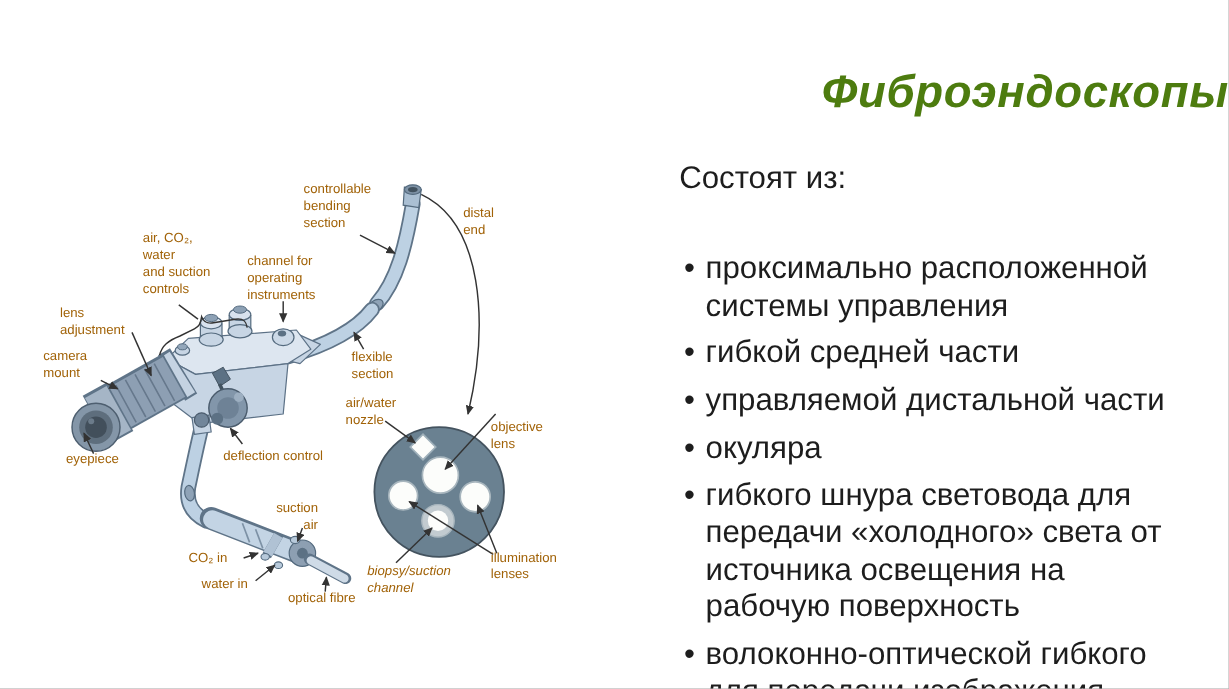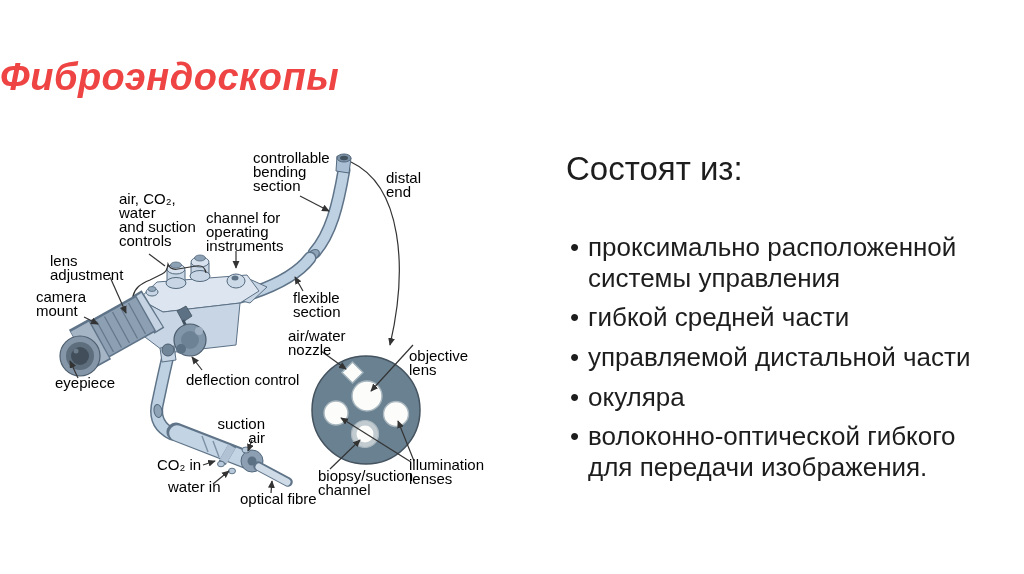--- a/index.html
+++ b/index.html
@@ -4,32 +4,32 @@
 <style>
   html,body { margin:0; padding:0; background:#888; }
   .slide {
     position:relative; width:1024px; height:574px; margin:0 auto;
     background:#ffffff; overflow:hidden;
     font-family:"Liberation Sans","DejaVu Sans",sans-serif;
     color:#1d1d1d;
   }
   .title {
     position:absolute; left:0; right:0; top:56px;
-    text-align:left; font-size:38px; font-style:italic; font-weight:bold;
-    color:#ef4444; letter-spacing:0.5px;
+    text-align:right; font-size:38px; font-style:italic; font-weight:bold;
+    color:#4d7c0f; letter-spacing:0.5px;
   }
   .right-col { position:absolute; left:566px; top:134px; width:412px; }
-  .intro { font-size:33px; line-height:1.15; color:#1d1d1d;margin-top:16px; }
+  .intro { font-size:26px; line-height:1.15; color:#1d1d1d; }
   .bullet-list { list-style:none; margin:44px 0 0 0; padding:0; font-size:26px; line-height:1.18; }
   .bullet-list li { position:relative; padding-left:22px; margin-bottom:9px; }
   .bullet-list li::before { content:"•"; position:absolute; left:4px; top:0; }
   
   .dlabel {
     position:absolute; white-space:pre-line;
-    font-size:15px; line-height:14px; color:#000000;
+    font-size:11px; line-height:14px; color:#a16207;
   }
   .dlabel.right { text-align:right; }
   svg.diagram { position:absolute; left:0; top:0; }
   .leader { stroke:var(--c-arrow,#333); stroke-width:1.2; fill:none; }
   .tube-o { stroke:var(--c-tube-outline,#5f7488); fill:none; stroke-linecap:round; }
   .tube-i { stroke:var(--c-tube,#bdd1e3); fill:none; stroke-linecap:round; }
   .bodyfill   { fill:var(--c-body,#c7d5e4); stroke:#5c7186; stroke-width:1; stroke-linejoin:round; }
   .bodytop    { fill:var(--c-body-top,#dde6f0); stroke:#5c7186; stroke-width:1; stroke-linejoin:round; }
   .csection   { fill:var(--c-cross-section,#6a8191); stroke:#44535f; stroke-width:1.5; }
   .hole       { fill:var(--c-hole,#fcfdfb); stroke:#a8b6be; stroke-width:1.4; }
@@ -189,34 +189,35 @@
   <div class="dlabel" style="left:36px; top:290px;">camera
 mount</div>
   <div class="dlabel" style="left:55px; top:376px;">eyepiece</div>
   <div class="dlabel" style="left:186px; top:373px;">deflection control</div>
   <div class="dlabel" style="left:293px; top:291px;">flexible
 section</div>
   <div class="dlabel" style="left:288px; top:329px;">air/water
 nozzle</div>
   <div class="dlabel" style="left:409px; top:325px;margin-top:24px;">objective
 lens</div>
-  <div class="dlabel" style="left:318px; top:469px;">biopsy/suction
+  <div class="dlabel" style="left:306px; top:469px;font-style:italic;">biopsy/suction
 channel</div>
   <div class="dlabel" style="left:409px; top:458px;">illumination
 lenses</div>
   <div class="dlabel right" style="left:215px; top:417px; width:50px;">suction
 air</div>
   <div class="dlabel" style="left:157px; top:458px;">CO₂ in</div>
   <div class="dlabel" style="left:168px; top:480px;">water in</div>
   <div class="dlabel" style="left:240px; top:492px;">optical fibre</div>
 
   <div class="right-col">
     <div class="intro">Состоят из:</div>
     <ul class="bullet-list">
       <li>проксимально расположенной системы управления</li>
       <li>гибкой средней части</li>
       <li>управляемой дистальной части</li>
       <li>окуляра</li>
+      <li>гибкого шнура световода для передачи «холодного» света от источника освещения на рабочую поверхность</li>
       <li>волоконно-оптической гибкого для передачи изображения.</li>
     </ul>
   </div>
 
 </div>
 
 </body></html>

